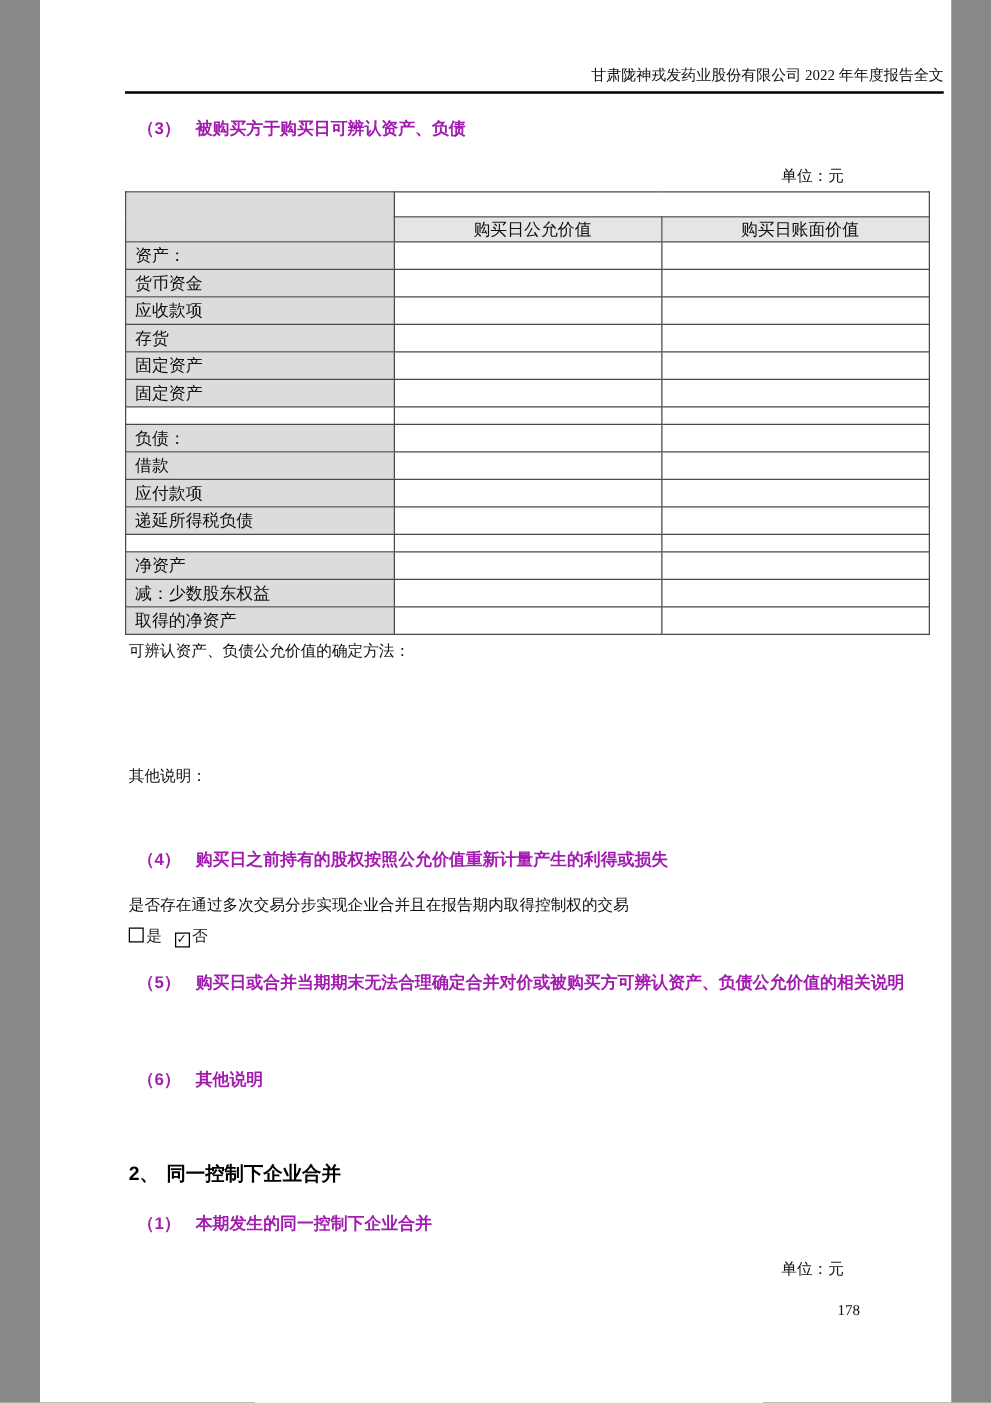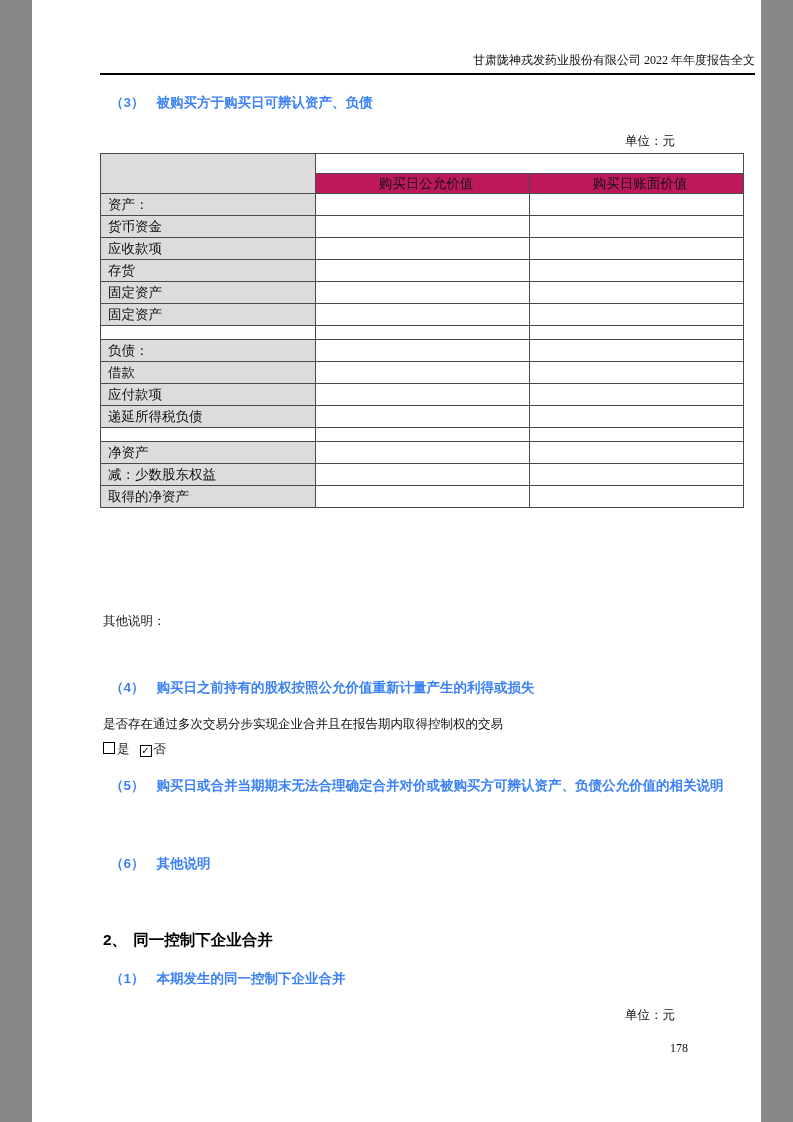--- a/index.html
+++ b/index.html
@@ -18,21 +18,21 @@
     text-align:right;font-size:12px;line-height:15px;color:#111;
   }
   .header-rule{
     position:absolute;top:73px;left:68px;width:655px;height:2px;
     background:#000;
   }
   
   .h-sub{
     position:absolute;left:78px;
     font-family:"Liberation Sans","DejaVu Sans",sans-serif;
-    font-weight:bold;font-size:13.5px;line-height:16px;color:#3b82f6;
+    font-weight:bold;font-size:13.5px;line-height:16px;color:#a21caf;
     white-space:nowrap;
   }
   .h-sub .num{margin-right:12px;}
   .h-main{
     position:absolute;left:71px;
     font-family:"Liberation Sans","DejaVu Sans",sans-serif;
     font-weight:bold;font-size:15.5px;line-height:18px;color:#000;
     white-space:nowrap;
   }
   .h-main .num{margin-right:6px;}
@@ -58,21 +58,21 @@
     border:1px solid #4a4a4a;
     font-size:13.5px;line-height:16px;color:#111;
     padding:0 0 0 7px;vertical-align:middle;
     overflow:hidden;white-space:nowrap;
   }
   tr.strip-row{height:20px;}
   tr.header-row{height:20px;}
   tr.body-row{height:22px;}
   tr.empty-row{height:14px;}
   td.fill{background:#dcdcdc;}
-  td.head-cell{background:#be185d;text-align:center;padding:0;}
+  td.head-cell{background:#e5e5e5;text-align:center;padding:0;}
   td.strip-cell{background:#ffffff;}
   td.data-cell{background:#ffffff;}
   
   .chk-row{position:absolute;left:71px;font-size:12.5px;line-height:16px;}
   .chk-option{display:inline-block;margin-right:10px;}
   .chk-box{
     display:inline-block;width:10px;height:10px;
     border:1px solid #000;vertical-align:-1px;margin-right:2px;
     font-size:10px;line-height:10px;text-align:center;
     font-family:"DejaVu Sans",sans-serif;color:#000;
@@ -180,20 +180,21 @@
           <td class="data-cell"></td>
         </tr>
         <tr class="body-row">
           <td class="fill">取得的净资产</td>
           <td class="data-cell"></td>
           <td class="data-cell"></td>
         </tr>
       </tbody>
   </table>
 
+  <div class="body-line" style="top:513px;">可辨认资产、负债公允价值的确定方法：</div>
   <div class="body-line" style="top:613px;">其他说明：</div>
 
   <div class="h-sub" style="top:680px;">
     <span class="num">（4）</span><span>购买日之前持有的股权按照公允价值重新计量产生的利得或损失</span>
   </div>
   <div class="body-line" style="top:716px;">是否存在通过多次交易分步实现企业合并且在报告期内取得控制权的交易</div>
   <div class="chk-row" style="top:741px;"><span class="chk-option"><span class="chk-box"></span><span>是</span></span><span class="chk-option"><span class="chk-box">✓</span><span>否</span></span></div>
 
   <div class="h-sub" style="top:778px;">
     <span class="num">（5）</span><span>购买日或合并当期期末无法合理确定合并对价或被购买方可辨认资产、负债公允价值的相关说明</span>

